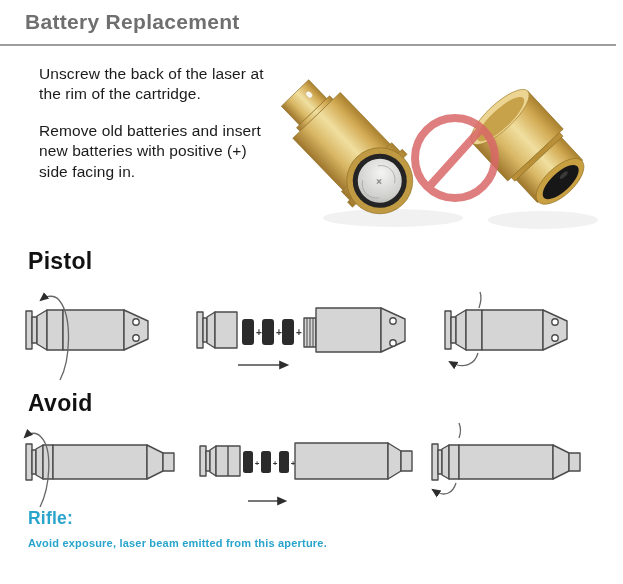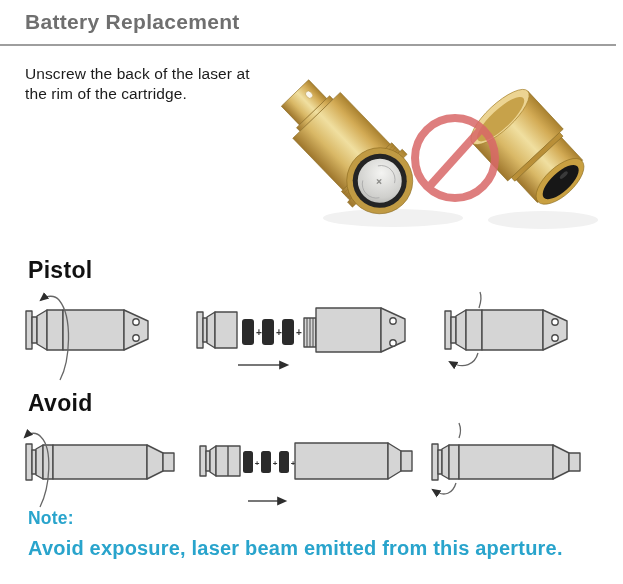--- a/index.html
+++ b/index.html
@@ -11,57 +11,60 @@
     position:absolute;left:25px;top:10px;
     font-size:21px;font-weight:700;color:#6f6f6f;letter-spacing:.3px;
   }
   .divider{
     position:absolute;left:0;top:44px;width:623px;height:2px;background:#9e9e9e;
   }
   .steps{
     position:absolute;left:25px;top:64px;width:262px;
     font-size:15.5px;line-height:1.32;color:#1b1b1b;
   }
-  .steps p{margin:0 0 16px 0;white-space:pre-line;letter-spacing:.1px;}
+  .steps p{margin:0 0 16px 14px;white-space:pre-line;letter-spacing:.1px;}
   .section-heading{
     position:absolute;left:28px;
     font-size:23px;font-weight:700;color:#111;letter-spacing:.3px;
   }
-  #pistol-heading{top:257px;text-align:right;}
+  #pistol-heading{top:248px;text-align:right;}
   #rifle-heading{top:390px;}
   .diagram-svg{position:absolute;left:0;}
   #pistol-svg{top:283px;}
   #rifle-svg{top:413px;}
   #photo-svg{position:absolute;left:278px;top:55px;}
   .note-label{
     position:absolute;left:28px;top:508px;
     font-size:17.5px;font-weight:700;color:#29a4cc;letter-spacing:.2px;
   }
   .note-text{
     position:absolute;left:28px;top:537px;
-    font-size:20px;font-weight:700;color:#29a4cc;letter-spacing:.2px;
+    font-size:11px;font-weight:700;color:#29a4cc;letter-spacing:.2px;
   }
   .cart{fill:#d5d5d5;stroke:#4b4b4b;stroke-width:1.4;stroke-linejoin:round;}
   .cart .hole{fill:#ffffff;}
   .batt{fill:#2b2b2b;stroke:none;}
   .plus{font-family:"Liberation Sans",sans-serif;font-weight:700;fill:#333;}
   .arrow{fill:none;stroke:#4a4a4a;stroke-width:1.4;}
   .curve{fill:none;stroke:#666;stroke-width:1.3;}
 </style>
 </head>
 <body>
 
 <div id="stage">
 
   <div class="page-title">Battery Replacement</div>
   <div class="divider"></div>
 
   <div class="steps">
     <p>Unscrew the back of the laser at
 the rim of the cartridge.</p>
+    <p>Remove old batteries and insert
+new batteries with positive (+)
+side facing in.</p>
   </div>
 
   <svg id="photo-svg" width="345" height="200" viewBox="0 0 345 200">
     <defs>
       <linearGradient id="brassV" x1="0" y1="0" x2="0" y2="1">
         <stop offset="0" stop-color="#a9812f"></stop>
         <stop offset="0.18" stop-color="#d3ab55"></stop>
         <stop offset="0.45" stop-color="#f0dfa0"></stop>
         <stop offset="0.72" stop-color="#d9b866"></stop>
         <stop offset="1" stop-color="#9e762c"></stop>
@@ -207,16 +210,16 @@
         <rect x="201" y="8" width="11" height="20"></rect>
       </g>
       <path class="arrow" d="M48,58 L85,58" marker-end="url(#ah-r)"></path>
     </g>
 
     <use href="#rcart" x="432" y="30"></use>
     <path class="curve" d="M459,10 C461,15 461,20 459,25"></path>
     <path class="curve" d="M456,70 C453,80 445,85 433,77" marker-end="url(#ah-r)"></path>
   </svg>
 
-  <div class="note-label">Note:</div>
+  <div class="note-label">Rifle:</div>
   <div class="note-text">Avoid exposure, laser beam emitted from this aperture.</div>
 
 </div>
 
 </body></html>

